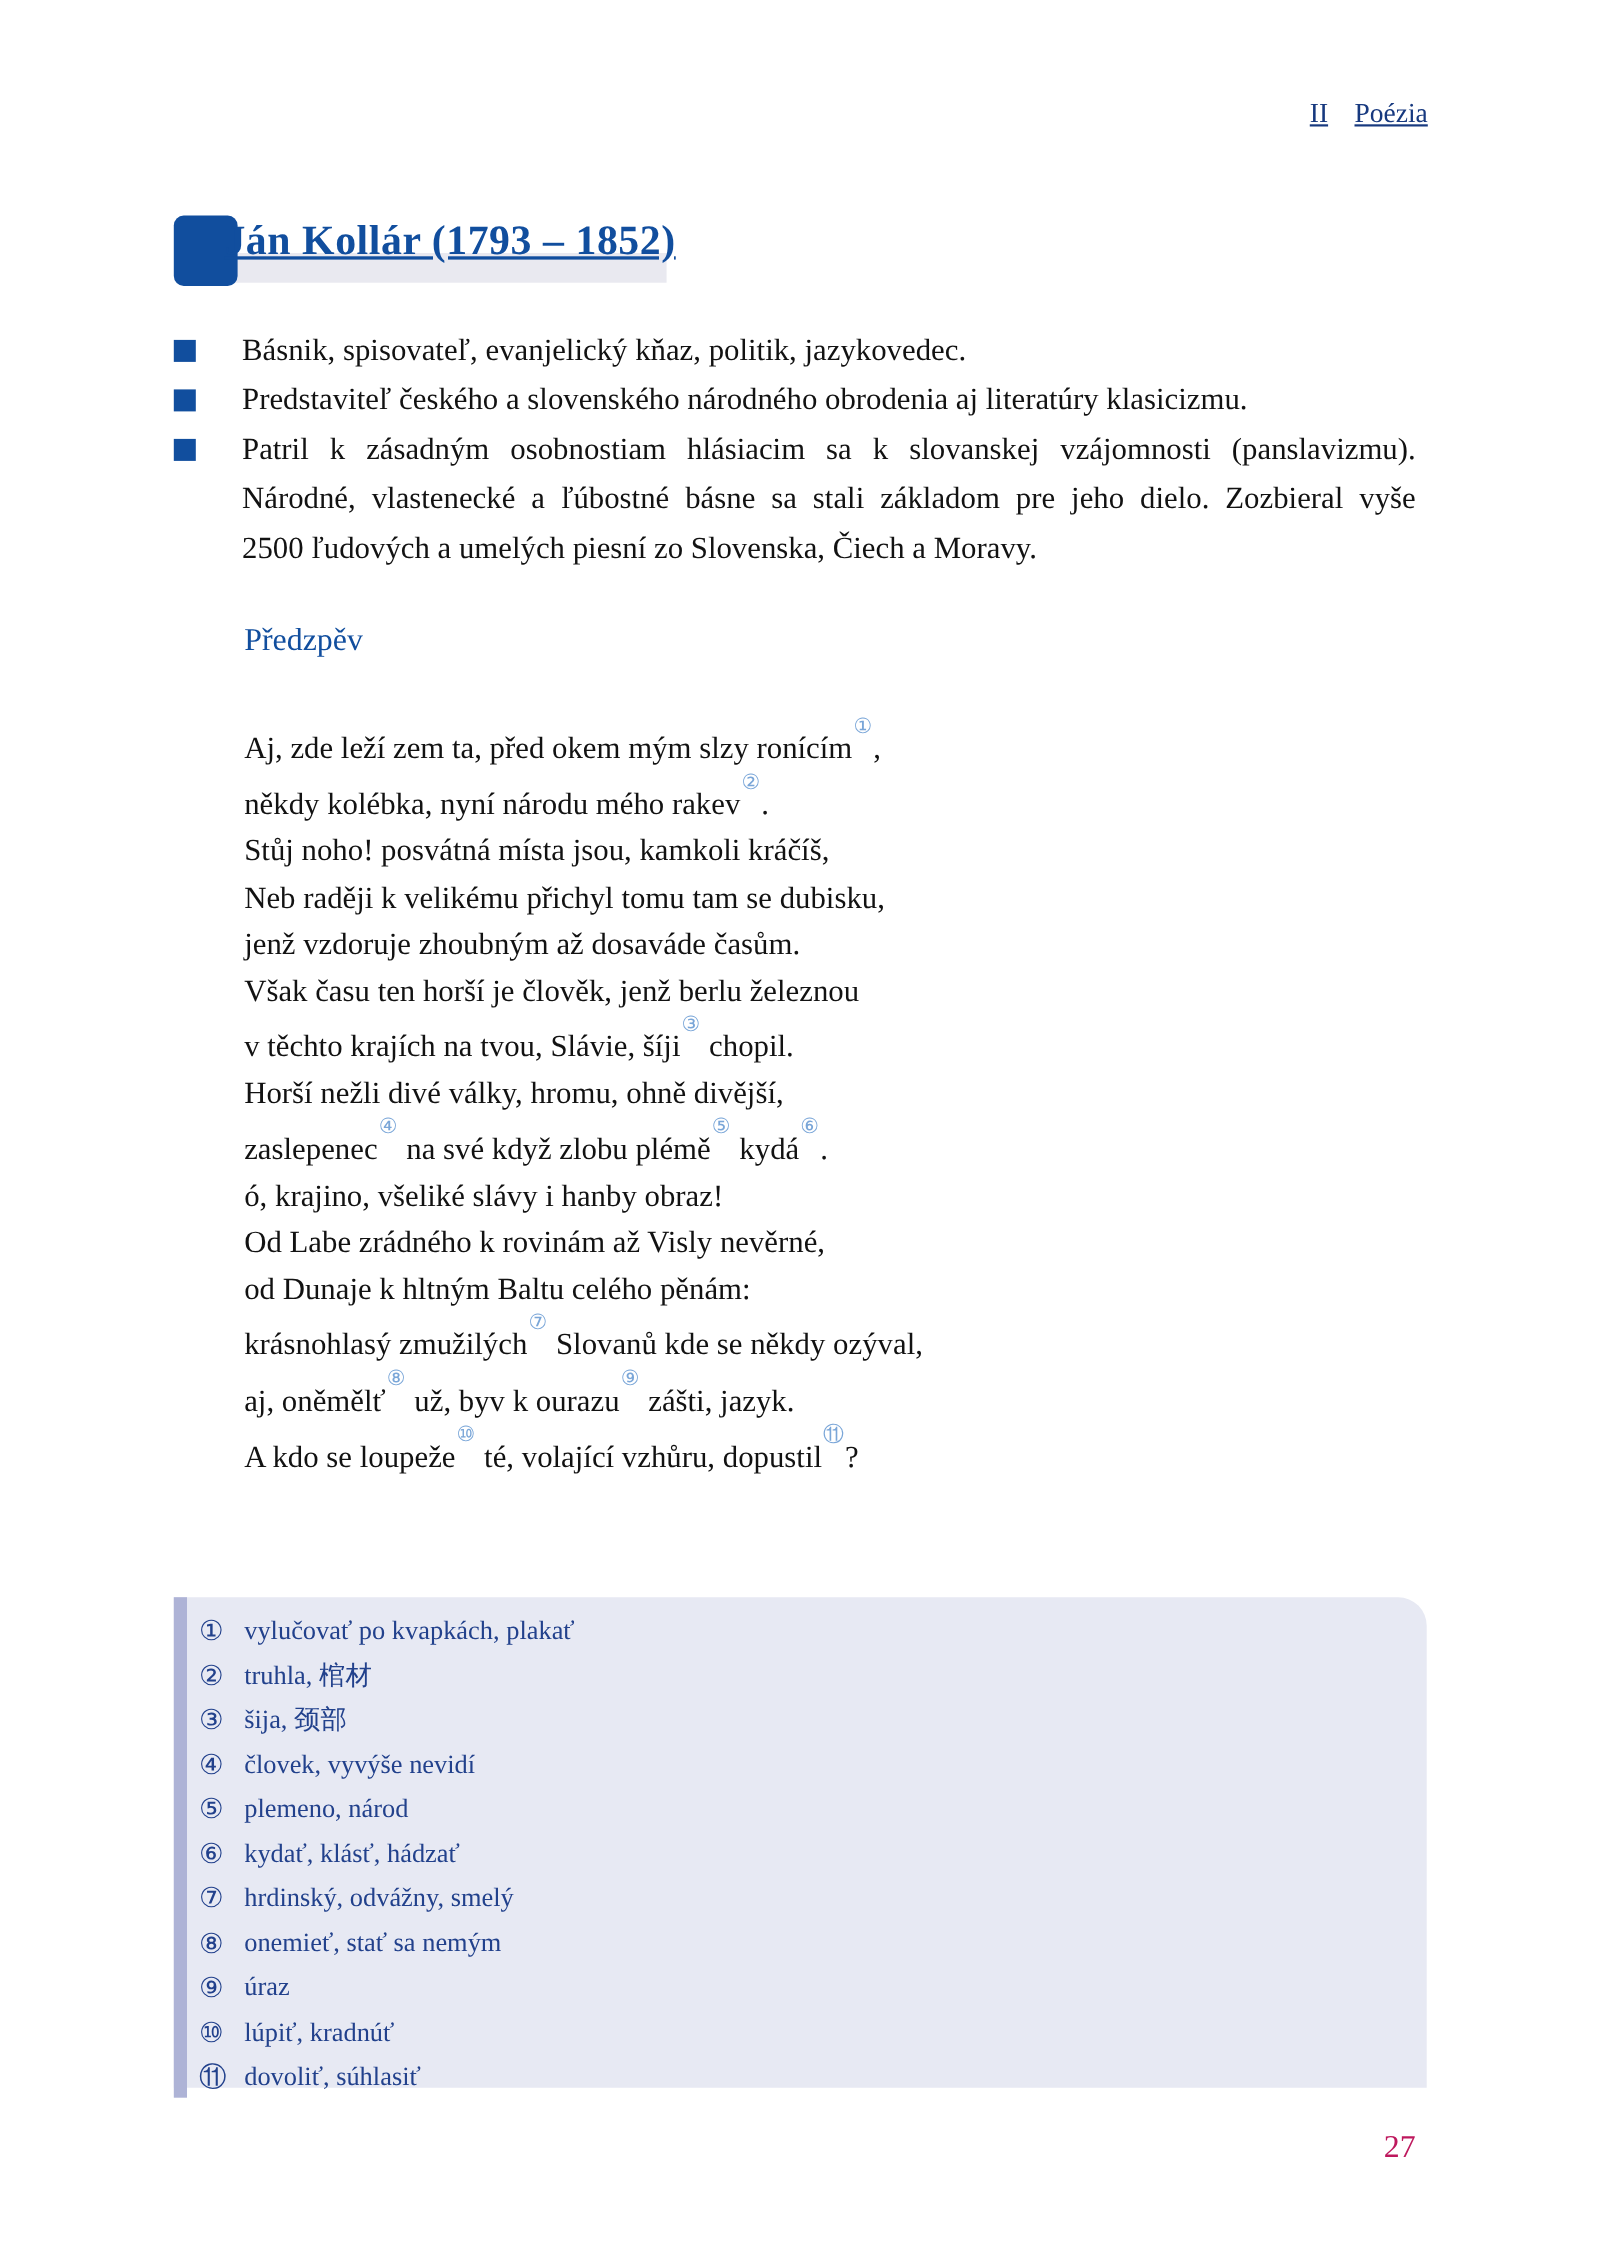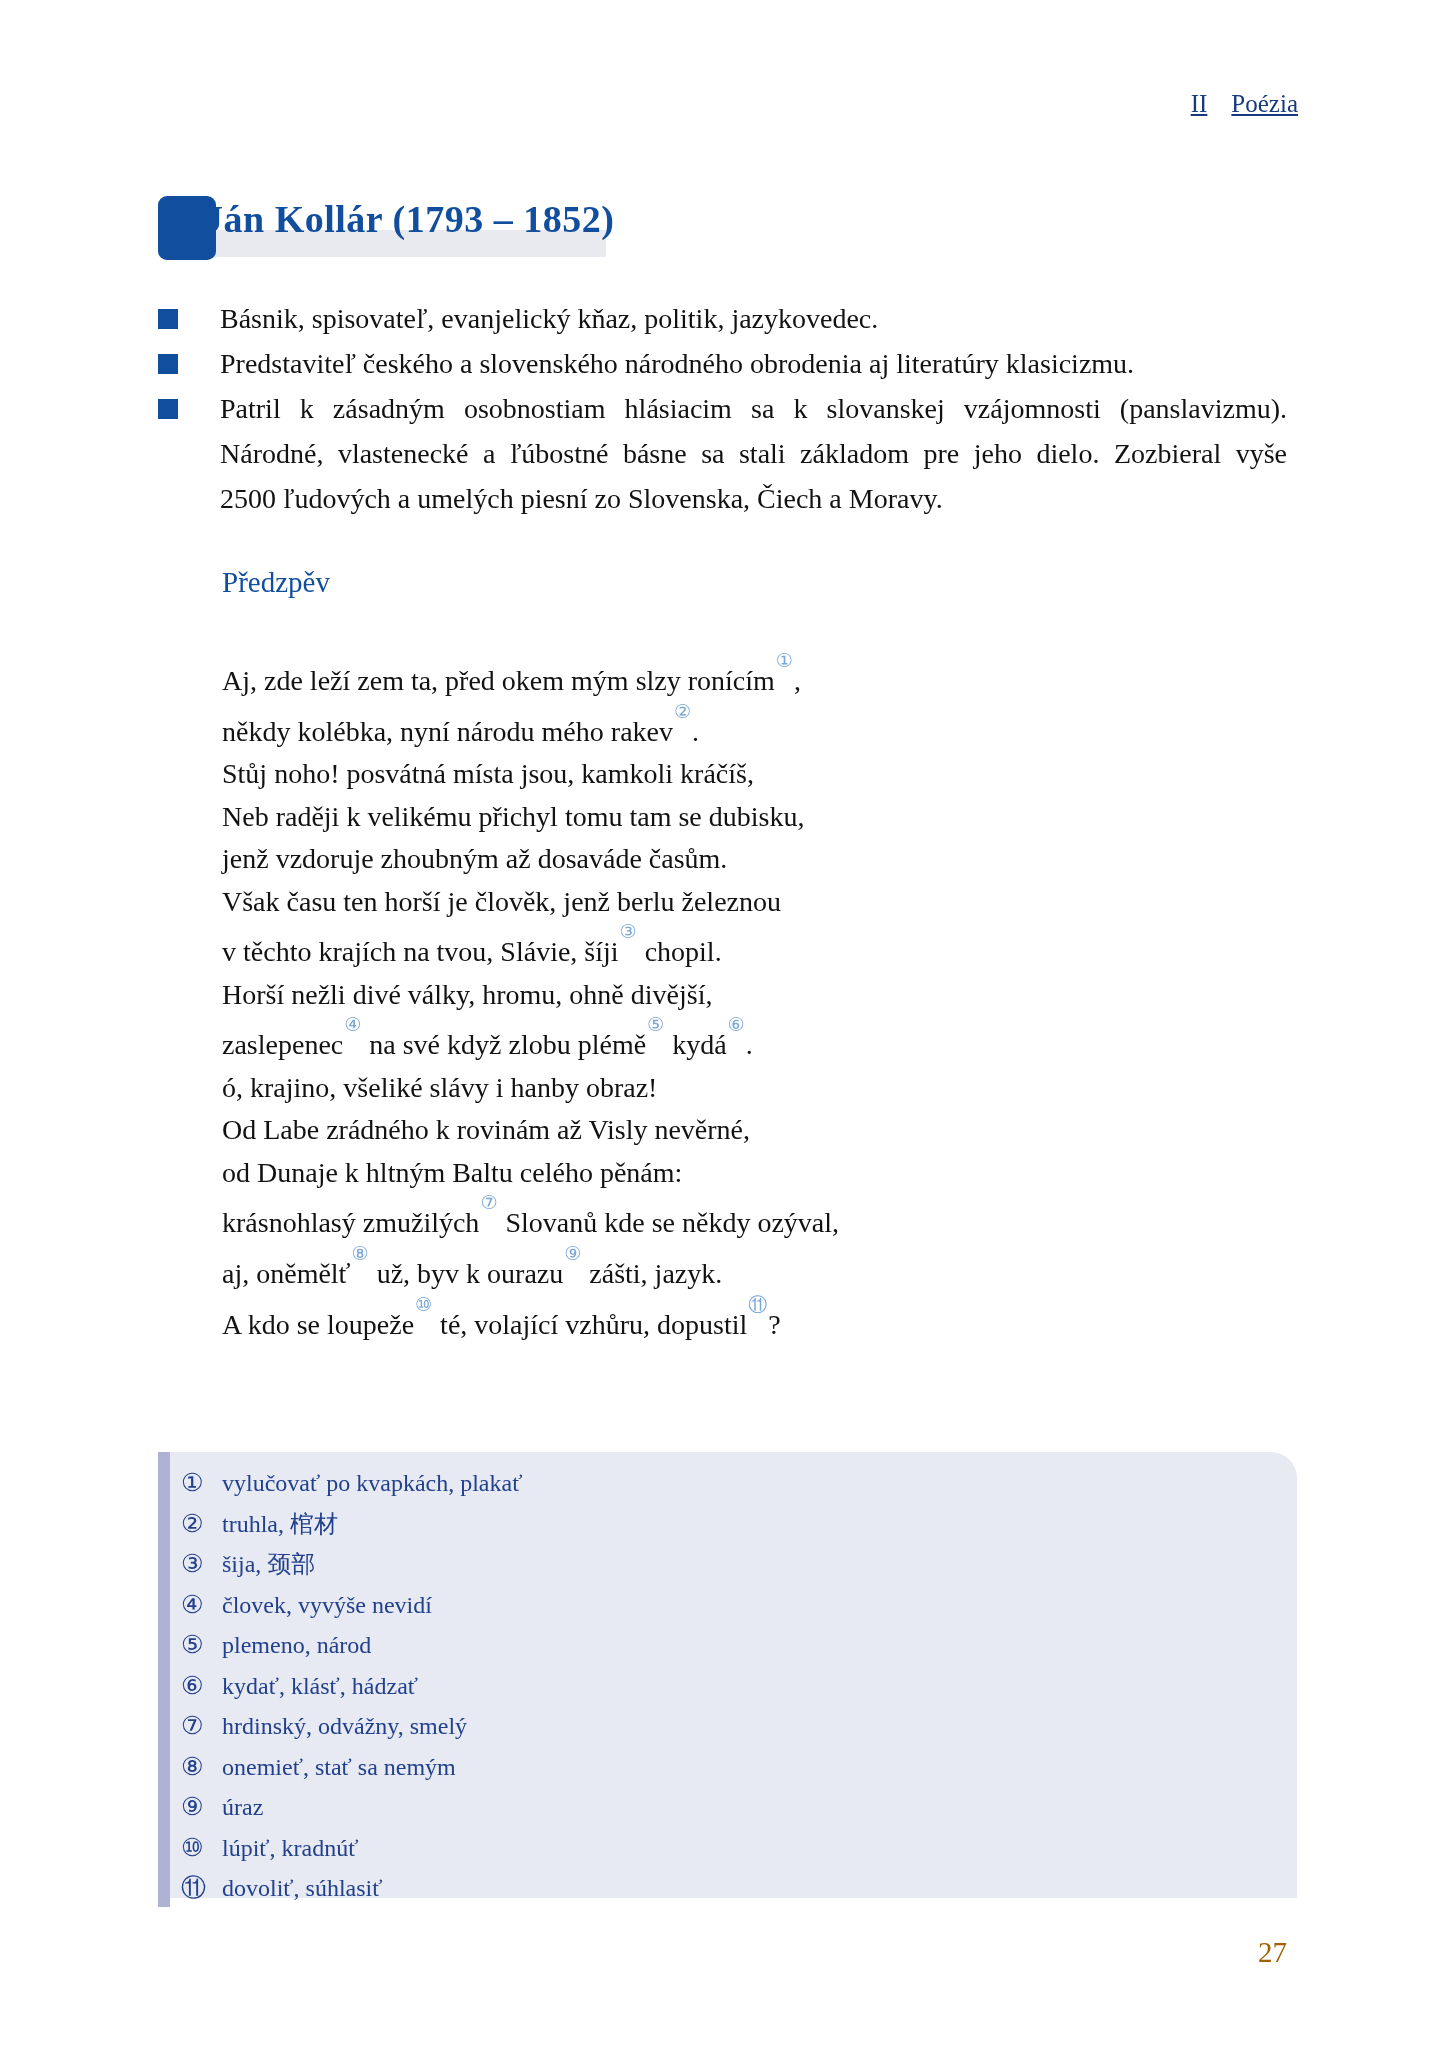--- a/index.html
+++ b/index.html
@@ -40,35 +40,35 @@
     background:#e7e9f3;border-top-right-radius:26px;
   }
   .fn-stripe{position:absolute;left:0;top:0;width:12px;height:455px;background:#aeb3d6;}
   .fn-list{position:absolute;left:0;top:11px;width:100%;}
   .fn-row{position:relative;padding-left:64px;line-height:40.5px;font-size:24px;color:#22418c;}
   .fn-num{
     position:absolute;left:23px;top:0;font-family:"DejaVu Sans",sans-serif;
     font-size:25px;color:#22418c;
   }
   
-  .page-number{position:absolute;left:1258px;top:1936px;font-size:29px;color:#a16207;}
+  .page-number{position:absolute;left:1258px;top:1936px;font-size:29px;color:#be185d;}
 </style>
 </head>
 <body>
 
 <div class="page">
 
   <div class="running-head">
     <span class="rh1">II</span><span>Poézia</span>
   </div>
 
   <div class="title-block">
     <div class="title-band"></div>
     <div class="title-square"></div>
-    <h1 class="title-text" style="margin:0;">Ján Kollár (1793 – 1852)</h1>
+    <h1 class="title-text" style="margin:0;text-decoration:underline;">Ján Kollár (1793 – 1852)</h1>
   </div>
 
   <div class="bullet-area">
     <div id="bullet-list">
         <div class="bullet-item">
     <span class="bullet-square"></span>
     <span class="bullet-text">Básnik, spisovateľ, evanjelický kňaz, politik, jazykovedec.</span>
   </div>
         <div class="bullet-item">
     <span class="bullet-square"></span>

